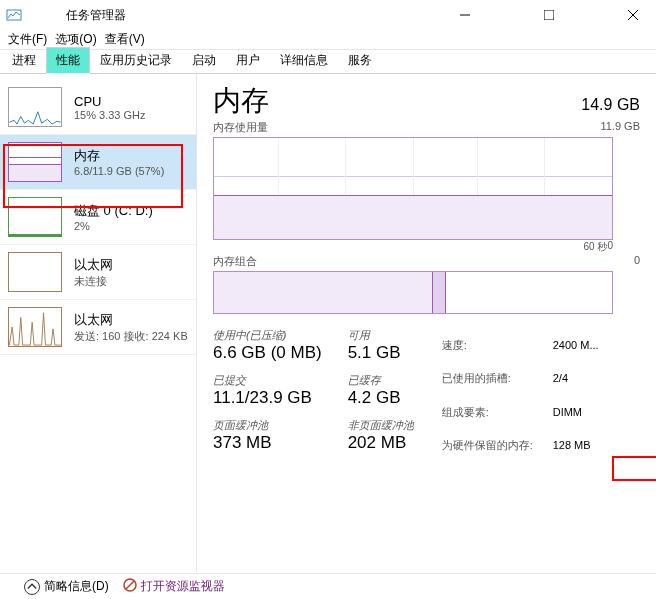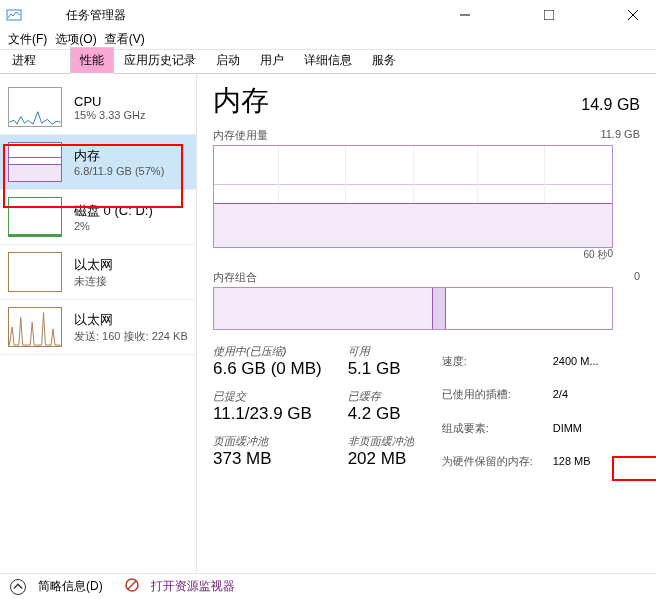--- a/index.html
+++ b/index.html
@@ -11,21 +11,21 @@
   .titlebar .title { font-size: 12px; flex: 1; }
   .winbtn { width: 46px; height: 100%; display: flex; align-items: center; justify-content: center; color: #000; }
   .winbtn svg { width: 10px; height: 10px; stroke: #000; }
 
   
   .menubar { height: 20px; display: flex; align-items: center; padding-left: 8px; font-size: 12px; gap: 8px; border-bottom: 1px solid #e5e5e5; }
 
   
   .tabbar { height: 24px; display: flex; align-items: flex-end; padding-left: 2px; border-bottom: 1px solid #d0d0d0; font-size: 12px; }
   .tab { padding: 4px 9px; border: 1px solid transparent; position: relative; top: 1px; }
-  .tab.active { border: 1px solid #d0d0d0; border-bottom: 1px solid #fff; background: #f9a8d4; margin-left: 24px; }
+  .tab.active { border: 1px solid #d0d0d0; border-bottom: 1px solid #fff; background: #5eead4; }
 
   
   .body { display: flex; height: 498px; }
   .sidebar { width: 197px; border-right: 1px solid #e5e5e5; padding-top: 6px; }
   .content { flex: 1; padding: 8px 16px 0 16px; position: relative; }
 
   
   .sbitem { display: flex; align-items: center; height: 55px; padding: 0 8px; gap: 12px; border-bottom: 1px solid #f0f0f0; }
   .sbitem.active { background: #cde6f7; }
   .sbthumb { width: 54px; height: 40px; border: 1px solid #9e9e9e; position: relative; background: #fff; overflow: hidden; }
@@ -41,21 +41,21 @@
 
   .redbox { border: 2px solid #f00; position: absolute; }
   .redbox.sb { left:3px; top:70px; width:180px; height:64px; pointer-events:none; }
   .redbox.speed { left:415px; top:382px; width:224px; height:25px; pointer-events:none; }
 
   
   .chead { display:flex; align-items:baseline; justify-content:space-between; }
   .chead h1 { font-size: 28px; font-weight: 400; }
   .chead .total { font-size: 16px; }
 
-  .sec-label { font-size: 11px; color:#555; margin-top: 8px; display:flex; justify-content:space-between; }
+  .sec-label { font-size: 11px; color:#555; margin-top: 0; display:flex; justify-content:space-between; }
 
   
   .usage-graph { width: 400px; height: 103px; border: 1px solid #b48ccf; margin-top: 2px; position: relative; background: #fff; }
   .usage-graph::before { content:''; position:absolute; left:0; right:0; top:38%; height:1px; background:#d8c2e6; }
   .usage-graph .fill { position:absolute; left:0; right:0; bottom:0; top:56%; background:#f3eaf9; border-top:1px solid #9b59b6; }
   .usage-graph .gridv { position:absolute; top:0; bottom:0; width:1px; background:#eee; }
   .xlabels { display:flex; justify-content:flex-end; font-size:10px; color:#555; width:400px; }
 
   
   .comp { width:400px; height:43px; border:1px solid #b48ccf; margin-top:2px; display:flex; }
@@ -64,21 +64,21 @@
   .comp .free { flex:42; }
 
   
   .stats { display:flex; margin-top:14px; gap: 26px; }
   .statcol .label { font-size:11px; color:#555;font-style:italic; }
   .statcol .val   { font-size:17px; margin-bottom:10px; }
   .sysinfo { font-size:11px; line-height:19px; }
   .sysinfo td:first-child { color:#555; white-space:nowrap; padding-right:18px; }
 
   
-  .footer { position:absolute; bottom:0; left:0; right:4px; height:26px; border-top:1px solid #e5e5e5; display:flex; align-items:center; padding:0 10px; gap:12px; font-size:12px; }
+  .footer { position:absolute; bottom:0; left:0; right:4px; height:26px; border-top:1px solid #e5e5e5; display:flex; align-items:center; padding:0 24px; gap:4px; font-size:12px; }
   .footer .circle { width:16px; height:16px; border:1px solid #333; border-radius:50%; display:flex; align-items:center; justify-content:center; font-size:10px; }
   .footer .noicon svg { width:14px; height:14px; }
   .footer .link { color:#701a75; }
 </style>
 </head>
 <body>
 
 <div class="titlebar">
   <span class="appicon">
     <svg viewBox="0 0 16 16">

